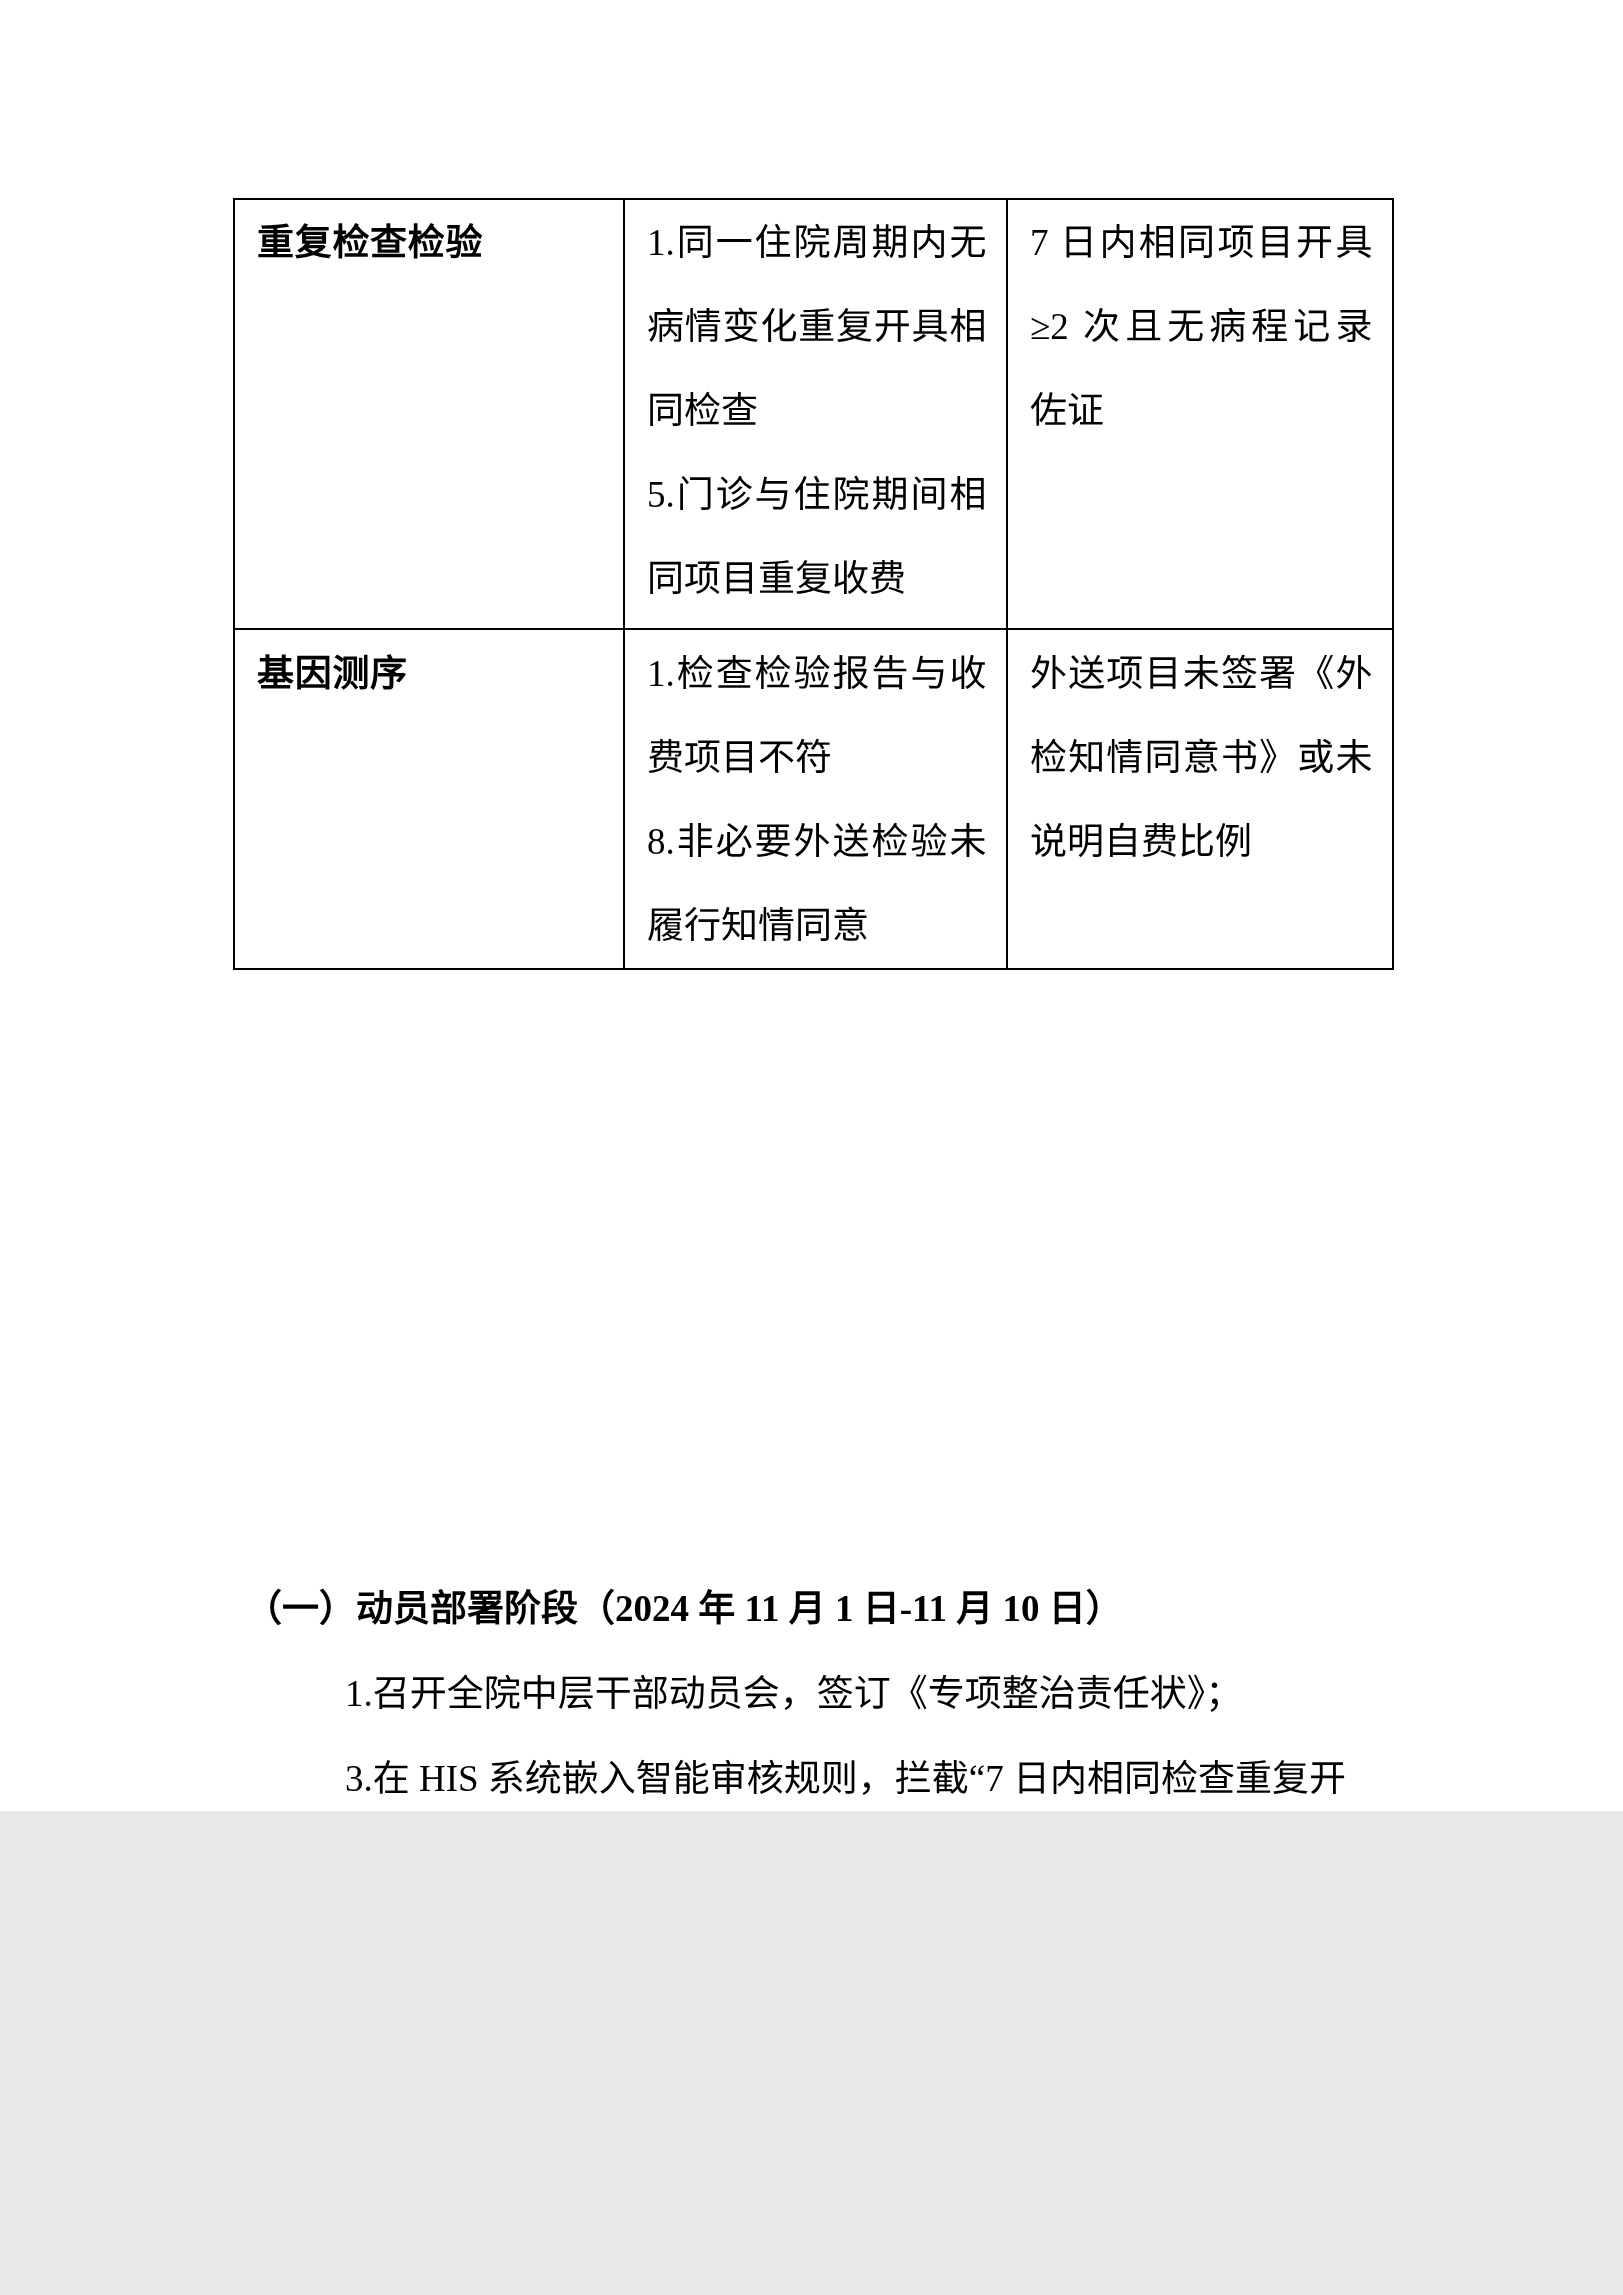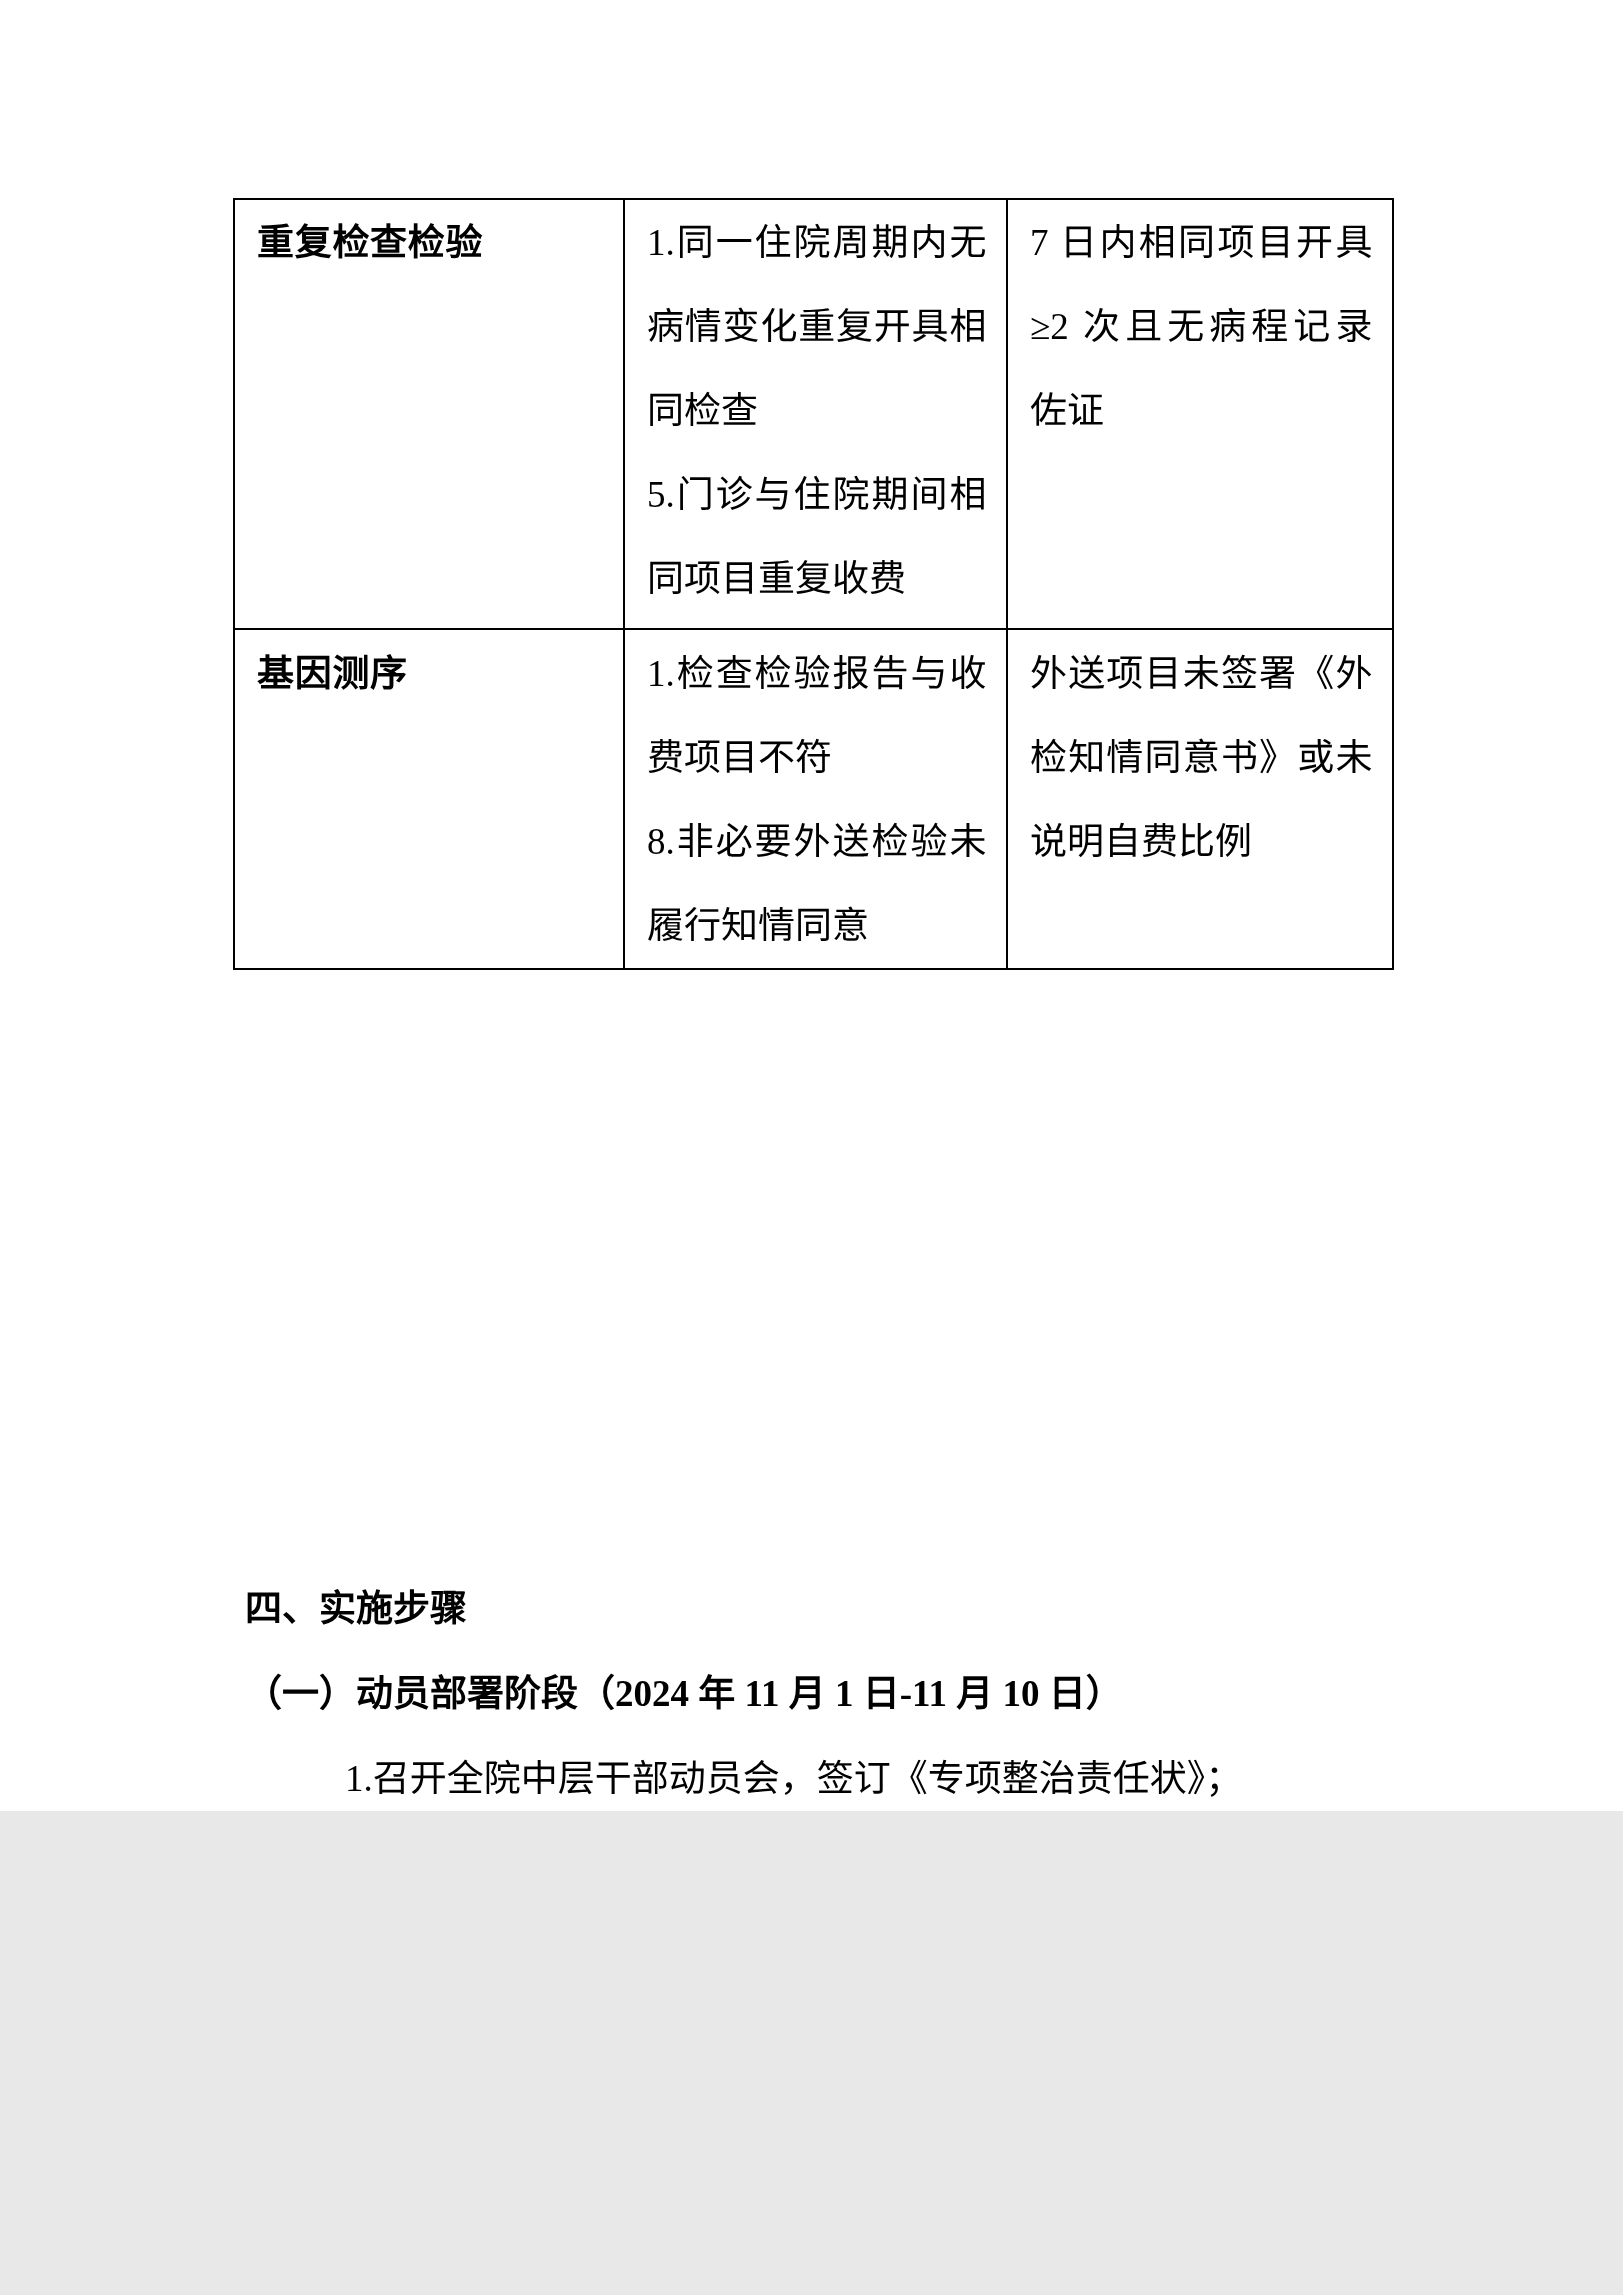--- a/index.html
+++ b/index.html
@@ -96,19 +96,19 @@
       <td class="prob-cell">
         <div class="prob-item">1.检查检验报告与收费项目不符</div>
         <div class="prob-item">8.非必要外送检验未履行知情同意</div>
       </td>
       <td class="crit-cell">外送项目未签署《外检知情同意书》或未说明自费比例</td>
     </tr>
   </tbody>
     </table>
 
   <div class="body-text">
-    <div class="h-sec">四、实施步骤</div>
     <div class="h-sub">（一）动员部署阶段（2024 年 11 月 1 日-11 月 10 日）</div>
     <div class="para">1.召开全院中层干部动员会，签订《专项整治责任状》；</div>
+    <div class="para">3.在 HIS 系统嵌入智能审核规则，拦截“7 日内相同检查重复开</div>
   </div>
 
 </div>
 
 
 </body></html>

